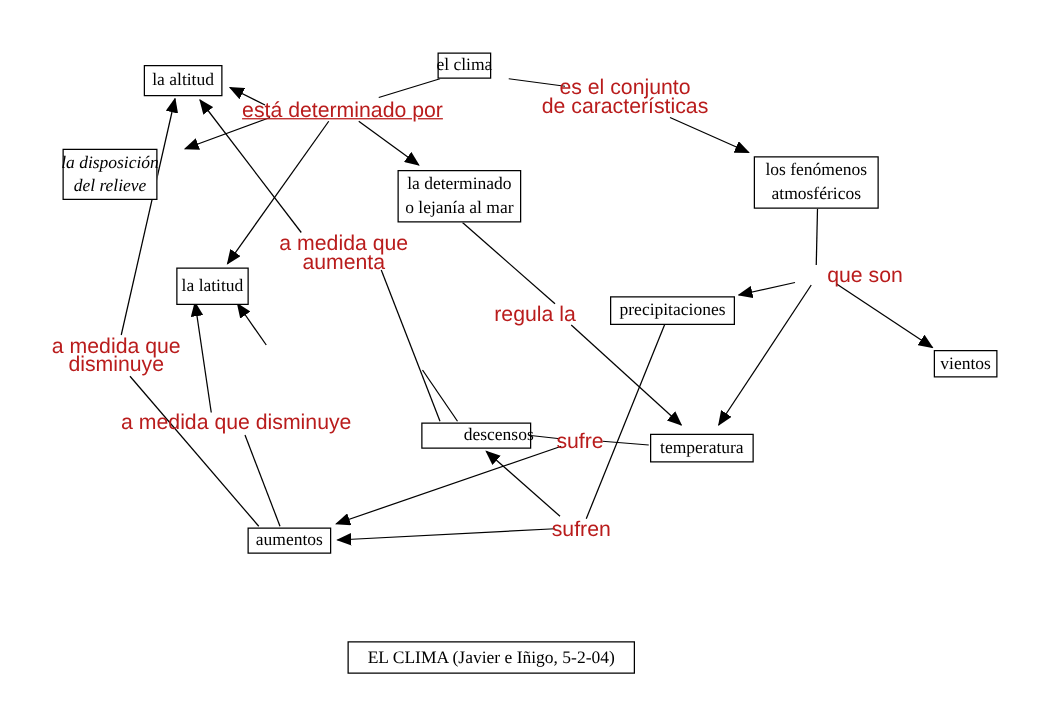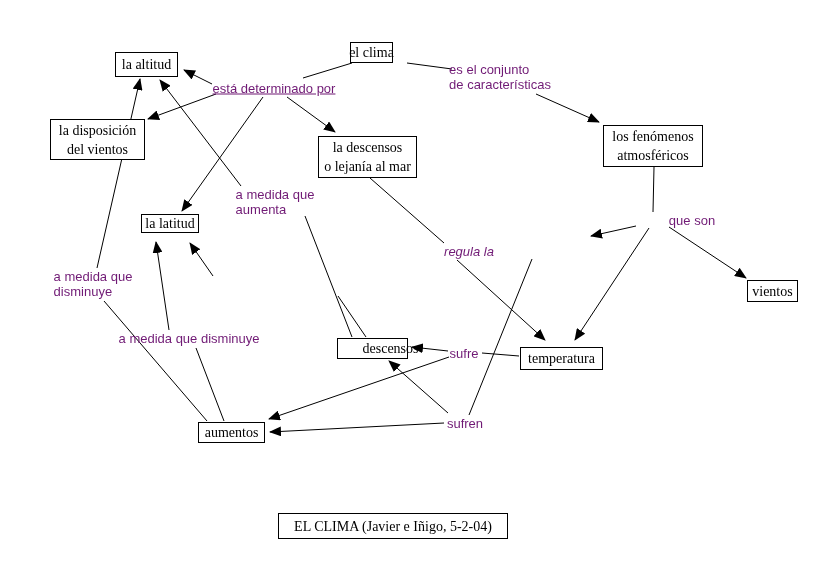--- a/index.html
+++ b/index.html
@@ -17,23 +17,24 @@
     z-index: 0;
   }
   svg.edges line {
     stroke: #000000;
     stroke-width: 1;
   }
   .edge-label {
     position: absolute;
     transform: translate(-50%, -50%);
     z-index: 1;
-    font-size: 13px;
+    font-size: 17px;
     line-height: 15px;
-    color: #701a75;
+    color: #b91c1c;
+    text-align: center;
     white-space: nowrap;
   }
   .edge-label span { display: block; }
   .node {
     position: absolute;
     box-sizing: border-box;
     z-index: 2;
     background: #ffffff;
     border: 1px solid #000000;
     display: flex;
@@ -100,21 +101,21 @@
   <div class="edge-label" style="left:274px; top:88px;text-decoration:underline;">
     <span>está determinado por</span>
   </div>
   <div class="edge-label" style="left:500px; top:77px;">
     <span>es el conjunto</span>
     <span>de características</span>
   </div>
   <div class="edge-label" style="left:652px; top:220px;margin-left:40px;">
     <span>que son</span>
   </div>
-  <div class="edge-label" style="left:469px; top:251px;font-style:italic;">
+  <div class="edge-label" style="left:428px; top:251px;">
     <span>regula la</span>
   </div>
   <div class="edge-label" style="left:275px; top:202px;">
     <span>a medida que</span>
     <span>aumenta</span>
   </div>
   <div class="edge-label" style="left:93px; top:284px;">
     <span>a medida que</span>
     <span>disminuye</span>
   </div>
@@ -127,39 +128,42 @@
   <div class="edge-label" style="left:465px; top:423px;">
     <span>sufren</span>
   </div>
 
   <div class="node" style="left:350px; top:42px; width:43px; height:21px;">
     <span>el clima</span>
   </div>
   <div class="node" style="left:115px; top:52px; width:63px; height:25px;">
     <span>la altitud</span>
   </div>
-  <div class="node" style="left:50px; top:119px; width:95px; height:41px;">
+  <div class="node" style="left:50px; top:119px; width:76px; height:41px;font-style:italic;">
     <span>la disposición</span>
-    <span>del vientos</span>
+    <span>del relieve</span>
   </div>
   <div class="node" style="left:318px; top:136px; width:99px; height:42px;">
-    <span>la descensos</span>
+    <span>la determinado</span>
     <span>o lejanía al mar</span>
   </div>
   <div class="node" style="left:603px; top:125px; width:100px; height:42px;">
     <span>los fenómenos</span>
     <span>atmosféricos</span>
   </div>
-  <div class="node" style="left:141px; top:214px; width:58px; height:19px;">
+  <div class="node" style="left:141px; top:214px; width:58px; height:30px;">
     <span>la latitud</span>
+  </div>
+  <div class="node" style="left:488px; top:237px; width:100px; height:23px;">
+    <span>precipitaciones</span>
   </div>
   <div class="node" style="left:747px; top:280px; width:51px; height:22px;">
     <span>vientos</span>
   </div>
-  <div class="node" style="left:337px; top:338px; width:71px; height:21px;padding-left:36px;">
+  <div class="node" style="left:337px; top:338px; width:88px; height:21px;padding-left:36px;">
     <span>descensos</span>
   </div>
   <div class="node" style="left:520px; top:347px; width:83px; height:23px;">
     <span>temperatura</span>
   </div>
   <div class="node" style="left:198px; top:422px; width:67px; height:21px;">
     <span>aumentos</span>
   </div>
   <div class="node" style="left:278px; top:513px; width:230px; height:26px;">
     <span>EL CLIMA (Javier e Iñigo, 5-2-04)</span>

